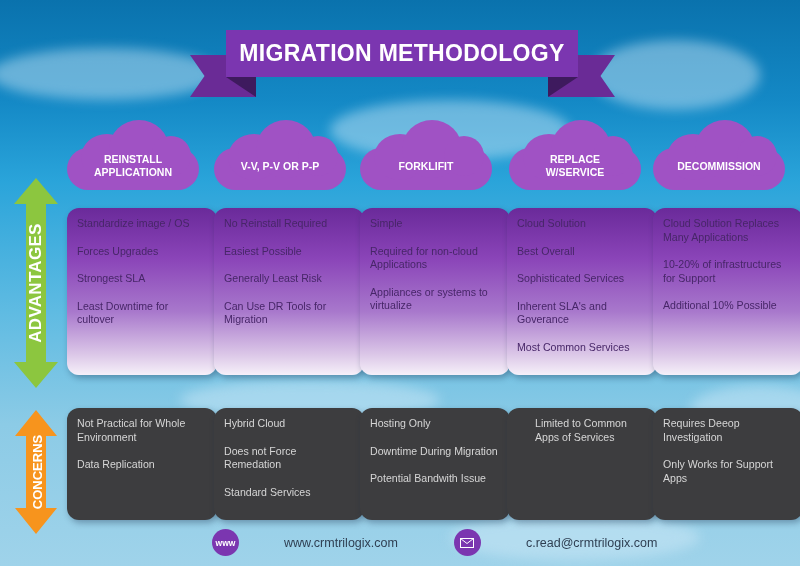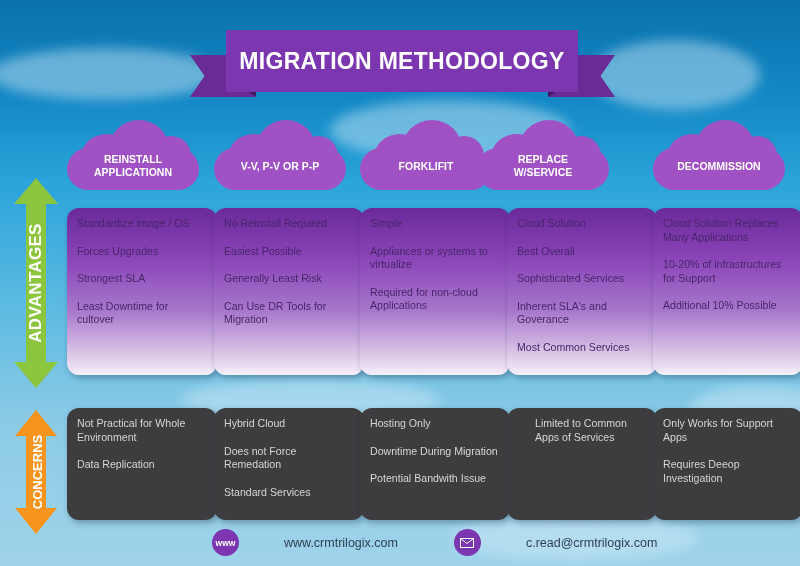--- a/index.html
+++ b/index.html
@@ -31,21 +31,21 @@
   }
   .ribbon-fold {
     position: absolute;
     width: 30px; height: 20px;
     background: #3e1a5e;
   }
   .ribbon-fold.left { left: 226px; top: 77px; clip-path: polygon(0 0, 100% 0, 100% 100%); }
   .ribbon-fold.right { left: 548px; top: 77px; clip-path: polygon(0 0, 100% 0, 0 100%); }
   .ribbon-main {
     position: absolute;
-    left: 226px; top: 30px; width: 352px; height: 62px;
+    left: 226px; top: 30px; width: 352px; height: 47px;
     background: #7b36b0;
     display: flex; align-items: center; justify-content: center;
   }
   .ribbon-main span {
     color: #ffffff;
     font-weight: bold;
     font-size: 23px;
     letter-spacing: 0.3px;
   }
   
@@ -167,21 +167,21 @@
     <div class="puff p4"></div>
   <div class="label">V-V, P-V OR P-P</div>
 </div>
 <div class="cloud" style="left:360px;">
   <div class="puff p1"></div>
     <div class="puff p2"></div>
     <div class="puff p3"></div>
     <div class="puff p4"></div>
   <div class="label">FORKLIFIT</div>
 </div>
-<div class="cloud" style="left:477px;">
+<div class="cloud" style="left:509px;">
   <div class="puff p1"></div>
     <div class="puff p2"></div>
     <div class="puff p3"></div>
     <div class="puff p4"></div>
   <div class="label">REPLACE W/SERVICE</div>
 </div>
 <div class="cloud" style="left:653px;">
   <div class="puff p1"></div>
     <div class="puff p2"></div>
     <div class="puff p3"></div>
@@ -209,22 +209,22 @@
   <div class="item">Least Downtime for cultover</div>
 </div>
 <div class="card adv-card" style="left:214px;">
   <div class="item">No Reinstall Required</div>
   <div class="item">Easiest Possible</div>
   <div class="item">Generally Least Risk</div>
   <div class="item">Can Use DR Tools for Migration</div>
 </div>
 <div class="card adv-card" style="left:360px;">
   <div class="item">Simple</div>
+  <div class="item">Required for non-cloud Applications</div>
   <div class="item">Appliances or systems to virtualize</div>
-  <div class="item">Required for non-cloud Applications</div>
 </div>
 <div class="card adv-card" style="left:507px;">
   <div class="item">Cloud Solution</div>
   <div class="item">Best Overall</div>
   <div class="item">Sophisticated Services</div>
   <div class="item">Inherent SLA's and Goverance</div>
   <div class="item">Most Common Services</div>
 </div>
 <div class="card adv-card" style="left:653px;">
   <div class="item">Cloud Solution Replaces Many Applications</div>
@@ -243,22 +243,22 @@
 </div>
 <div class="card con-card" style="left:360px;">
   <div class="item">Hosting Only</div>
   <div class="item">Downtime During Migration</div>
   <div class="item">Potential Bandwith Issue</div>
 </div>
 <div class="card con-card" style="left:507px;padding-left:28px;">
   <div class="item">Limited to Common Apps of Services</div>
 </div>
 <div class="card con-card" style="left:653px;">
+  <div class="item">Requires Deeop Investigation</div>
   <div class="item">Only Works for Support Apps</div>
-  <div class="item">Requires Deeop Investigation</div>
 </div>
 
 <div class="footer">
   <div class="badge">www</div>
   <span class="link">www.crmtrilogix.com</span>
   <div class="badge">
     <svg width="14" height="10" viewBox="0 0 14 10">
       <rect x="0.5" y="0.5" width="13" height="9" fill="none" stroke="#ffffff" stroke-width="1"></rect>
       <polyline points="0.5,0.5 7,5.5 13.5,0.5" fill="none" stroke="#ffffff" stroke-width="1"></polyline>
     </svg>

